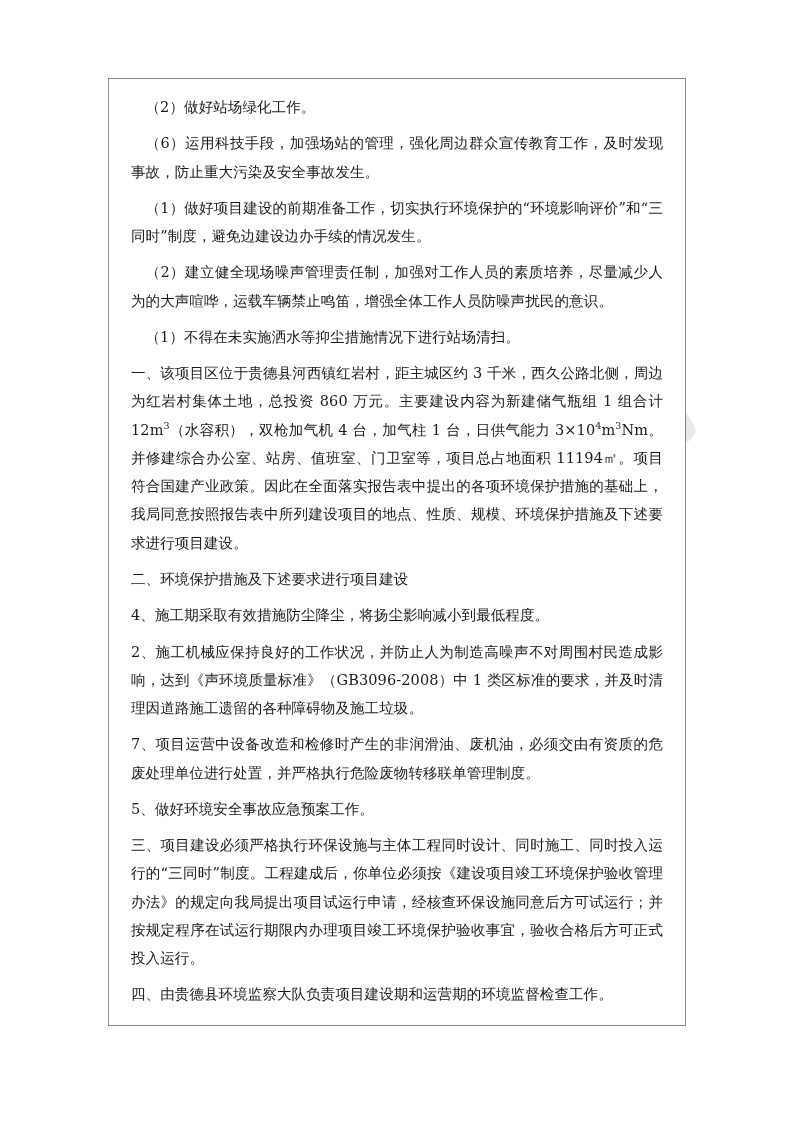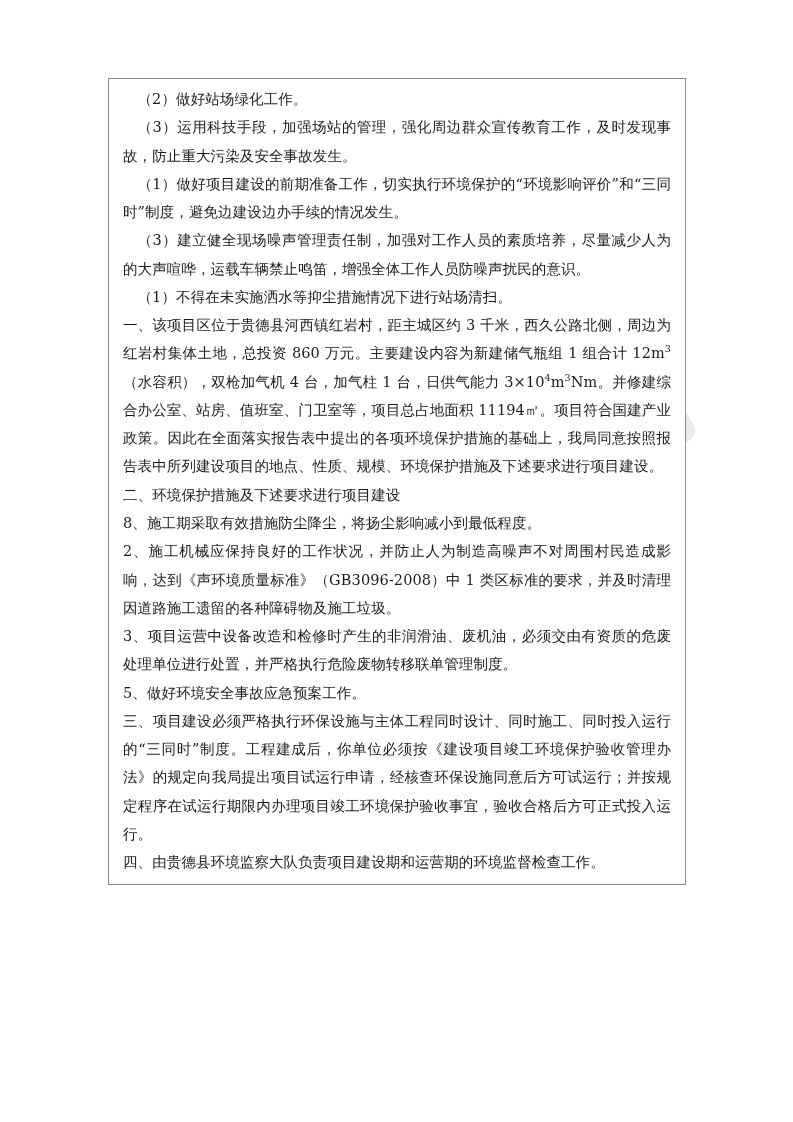--- a/index.html
+++ b/index.html
@@ -35,21 +35,21 @@
   .cell {
     padding: 6px 14px 8px 14px;
     box-sizing: border-box;
   }
   .para {
     font-size: 14.5px;
     line-height: 1.95;
     color: #1a1a1a;
     text-align: justify;
     text-justify: inter-ideograph;
-    margin: 0;
+    margin: 8px;
     letter-spacing: 0.1px;
     font-family: "DejaVu Serif", "Liberation Serif", serif;
   }
   .para.indent {
     text-indent: 1em;
   }
   .sup {
     font-size: 0.66em;
     vertical-align: super;
     line-height: 0;
@@ -80,29 +80,29 @@
 <div class="page">
 
   <div class="watermark">马号力</div>
 
   <table class="doc-table">
     <tbody>
         <tr>
       <td class="cell">
         <div class="content-layer">
           <p class="para indent">（2）做好站场绿化工作。</p>
-          <p class="para indent">（3）运用科技手段，加强场站的管理，强化周边群众宣传教育工作，及时发现事故，防止重大污染及安全事故发生。</p>
+          <p class="para indent">（6）运用科技手段，加强场站的管理，强化周边群众宣传教育工作，及时发现事故，防止重大污染及安全事故发生。</p>
           <p class="para indent">（1）做好项目建设的前期准备工作，切实执行环境保护的“环境影响评价”和“三同时”制度，避免边建设边办手续的情况发生。</p>
-          <p class="para indent">（3）建立健全现场噪声管理责任制，加强对工作人员的素质培养，尽量减少人为的大声喧哗，运载车辆禁止鸣笛，增强全体工作人员防噪声扰民的意识。</p>
+          <p class="para indent">（2）建立健全现场噪声管理责任制，加强对工作人员的素质培养，尽量减少人为的大声喧哗，运载车辆禁止鸣笛，增强全体工作人员防噪声扰民的意识。</p>
           <p class="para indent">（1）不得在未实施洒水等抑尘措施情况下进行站场清扫。</p>
           <p class="para">一、该项目区位于贵德县河西镇红岩村，距主城区约 3 千米，西久公路北侧，周边为红岩村集体土地，总投资 860 万元。主要建设内容为新建储气瓶组 1 组合计 12m<span class="sup">3</span>（水容积），双枪加气机 4 台，加气柱 1 台，日供气能力 3×10<span class="sup">4</span>m<span class="sup">3</span>Nm。并修建综合办公室、站房、值班室、门卫室等，项目总占地面积 11194㎡。项目符合国建产业政策。因此在全面落实报告表中提出的各项环境保护措施的基础上，我局同意按照报告表中所列建设项目的地点、性质、规模、环境保护措施及下述要求进行项目建设。</p>
           <p class="para">二、环境保护措施及下述要求进行项目建设</p>
-          <p class="para">8、施工期采取有效措施防尘降尘，将扬尘影响减小到最低程度。</p>
+          <p class="para">4、施工期采取有效措施防尘降尘，将扬尘影响减小到最低程度。</p>
           <p class="para">2、施工机械应保持良好的工作状况，并防止人为制造高噪声不对周围村民造成影响，达到《声环境质量标准》（GB3096-2008）中 1 类区标准的要求，并及时清理因道路施工遗留的各种障碍物及施工垃圾。</p>
-          <p class="para">3、项目运营中设备改造和检修时产生的非润滑油、废机油，必须交由有资质的危废处理单位进行处置，并严格执行危险废物转移联单管理制度。</p>
+          <p class="para">7、项目运营中设备改造和检修时产生的非润滑油、废机油，必须交由有资质的危废处理单位进行处置，并严格执行危险废物转移联单管理制度。</p>
           <p class="para">5、做好环境安全事故应急预案工作。</p>
           <p class="para">三、项目建设必须严格执行环保设施与主体工程同时设计、同时施工、同时投入运行的“三同时”制度。工程建成后，你单位必须按《建设项目竣工环境保护验收管理办法》的规定向我局提出项目试运行申请，经核查环保设施同意后方可试运行；并按规定程序在试运行期限内办理项目竣工环境保护验收事宜，验收合格后方可正式投入运行。</p>
           <p class="para">四、由贵德县环境监察大队负责项目建设期和运营期的环境监督检查工作。</p>
         </div>
       </td>
     </tr>
   </tbody>
     </table>
 
 </div>

